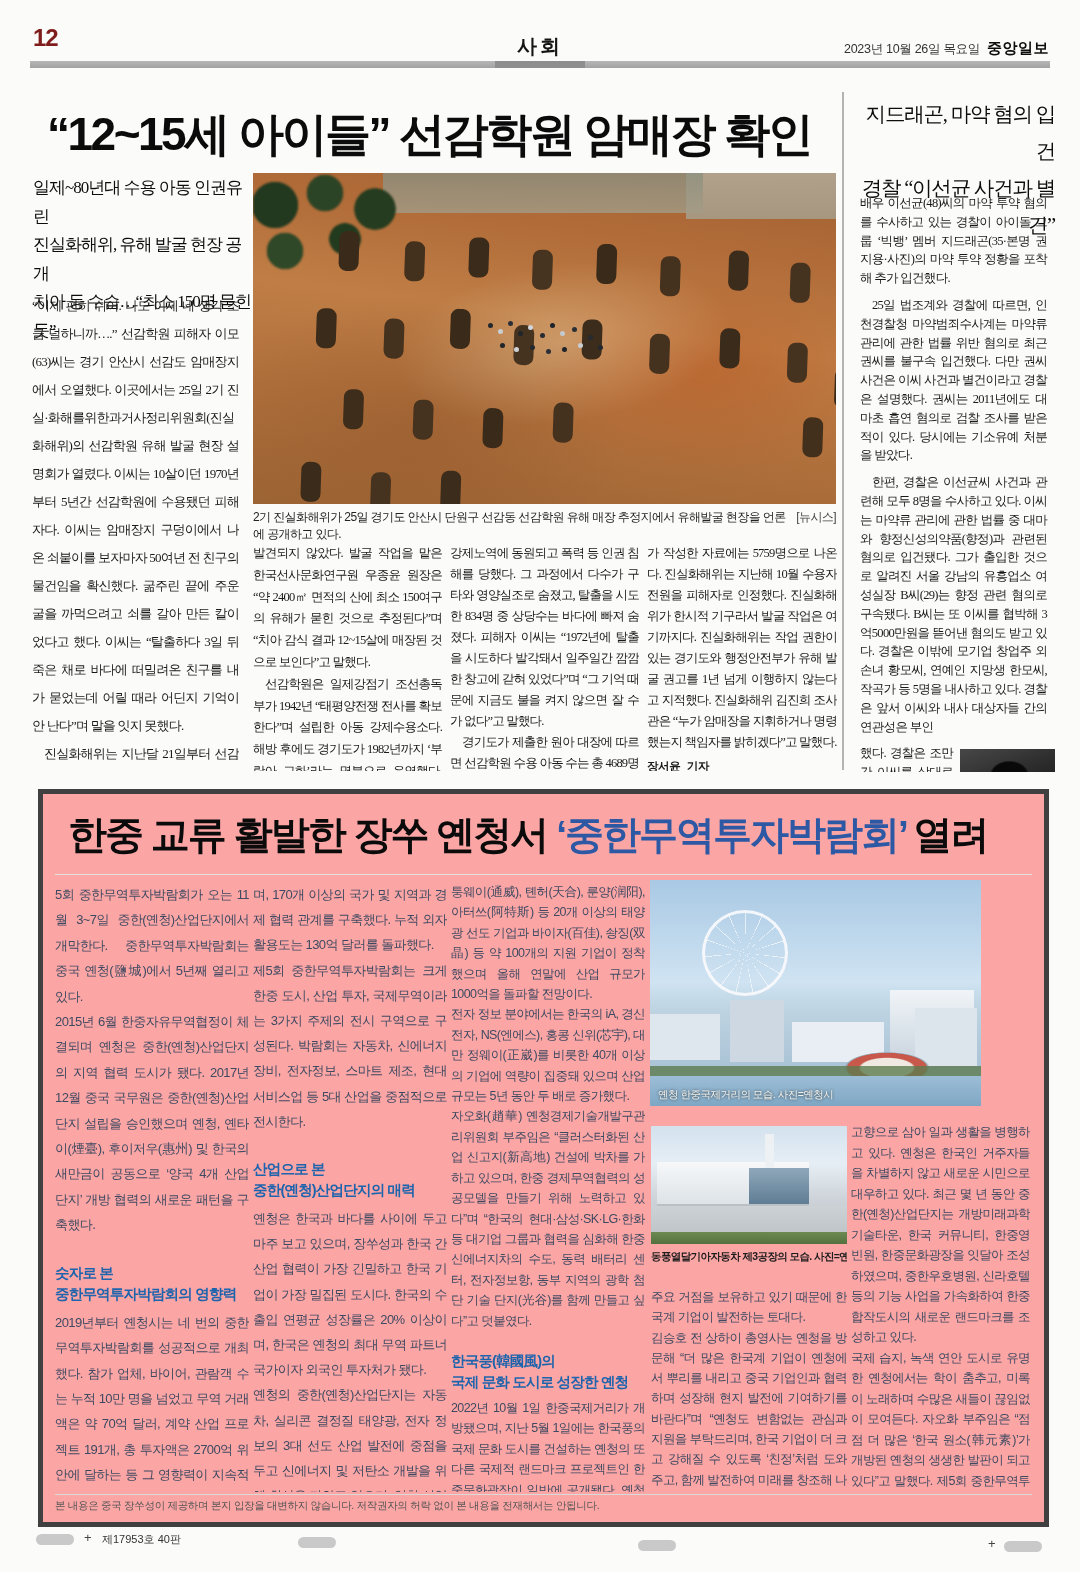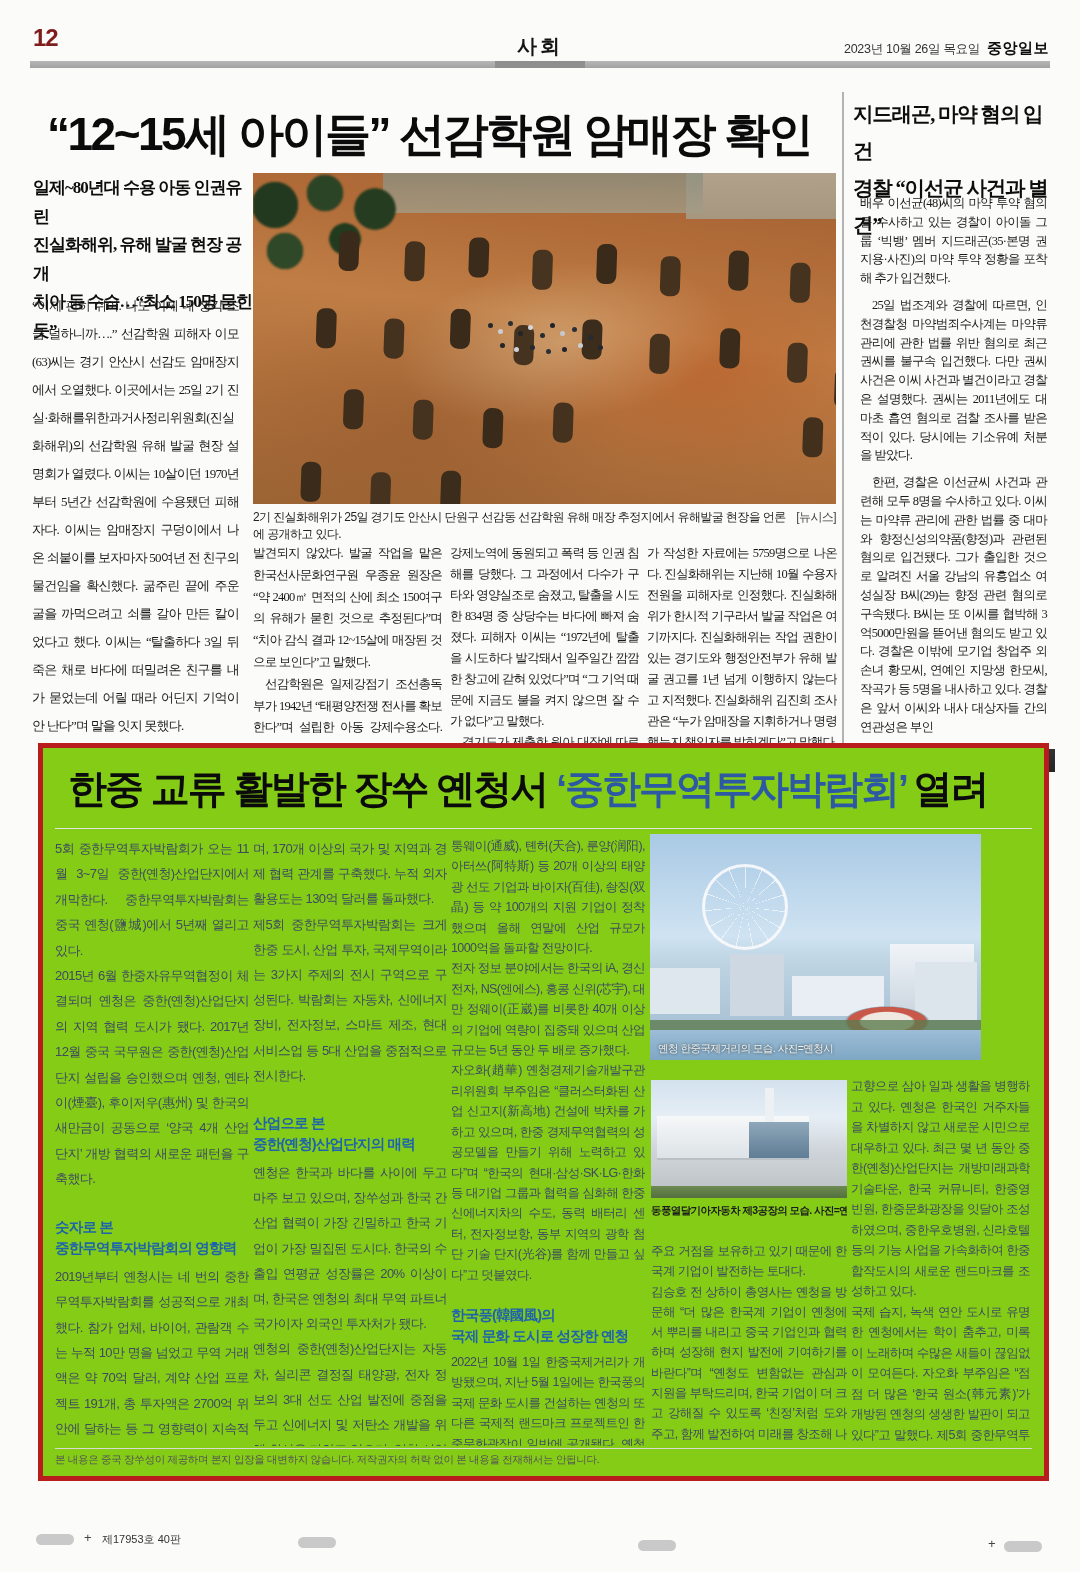--- a/index.html
+++ b/index.html
@@ -11,21 +11,21 @@
   .pg-section{position:absolute;left:0;right:0;top:33px;text-align:center;font-size:20px;font-weight:800;letter-spacing:3px;}
   .pg-date{position:absolute;right:31px;top:39px;font-size:12.5px;color:#333;letter-spacing:-0.3px;}
   .pg-date b{font-size:15px;font-weight:900;color:#0c0c0c;margin-left:7px;letter-spacing:0.5px;}
   .pg-rule{position:absolute;left:30px;right:30px;top:61px;height:7px;background:linear-gradient(#b6b6b6,#a2a2a2);}
   .pg-rule .notch{position:absolute;left:50%;margin-left:-45px;width:90px;top:0;bottom:0;background:#8e8e8e;}
 
   
   .m-headline{position:absolute;left:31px;top:88px;width:812px;font-size:46px;font-weight:900;
               letter-spacing:-2.5px;color:#0b0b0b;white-space:nowrap;}
   .m-deck{position:absolute;left:33px;top:174px;width:220px;font-family:"Liberation Serif","DejaVu Serif",serif;
-          font-size:17px;font-weight:700;line-height:28.5px;letter-spacing:-1px;color:#0d0d0d;}
+          font-size:17px;font-weight:400;line-height:28.5px;letter-spacing:-1px;color:#0d0d0d;}
   .serifcol{font-family:"Liberation Serif","DejaVu Serif",serif;text-align:justify;color:#191919;overflow:hidden;position:absolute;}
   .serifcol p{margin:0;}
   .ind{text-indent:12px;}
   .m-col1{left:32px;top:292px;width:207px;height:478px;font-size:13px;line-height:28px;letter-spacing:-0.8px;}
   .m-col2{left:253px;top:543px;width:189px;height:228px;font-size:12.5px;line-height:21.8px;letter-spacing:-0.8px;}
   .m-col3{left:450px;top:543px;width:189px;height:228px;font-size:12.5px;line-height:21px;letter-spacing:-0.8px;}
   .m-col4{left:647px;top:543px;width:190px;height:228px;font-size:12.5px;line-height:21px;letter-spacing:-0.8px;}
   .m-byline{margin-top:3px;font-family:Liberation Mono, monospace;font-size:11px;letter-spacing:-0.4px;text-align:left;}
   .m-byline b{font-size:11.5px;margin-right:4px;}
 
@@ -60,34 +60,34 @@
       -30px 232px #3b2b1a,40px 240px #46331f,110px 236px #3c2c1b,500px 120px #3a2a19;}
   .crowd{position:absolute;left:235px;top:150px;width:5px;height:5px;border-radius:50%;background:#23272e;
     box-shadow:
       10px 6px #c9ced3,20px -2px #2a2f37,30px 8px #20242b,40px 2px #d2d6da,52px 10px #262b32,
       62px 0 #1e222a,72px 8px #c4c9cf,84px 4px #2a2f36,12px 20px #20242b,26px 24px #ced2d7,
       42px 22px #23272e,58px 26px #2a2f37,74px 24px #1f232a,90px 20px #c9ced3,100px 12px #262b32,110px 22px #23272e;}
 
   
   .v-rule{position:absolute;left:842px;top:92px;width:2px;height:678px;background:#b3b3b3;}
   .s-head{position:absolute;left:853px;top:96px;width:202px;font-family:"Liberation Serif","DejaVu Serif",serif;
-          font-size:20.5px;font-weight:700;line-height:37px;letter-spacing:-1.2px;color:#0d0d0d;}
+          font-size:20.5px;font-weight:400;line-height:37px;letter-spacing:-1.2px;color:#0d0d0d;text-align:right;}
   .s-body{position:absolute;left:852px;top:186px;width:203px;height:586px;font-family:"Liberation Serif","DejaVu Serif",serif;
           font-size:12.5px;line-height:18.8px;text-align:justify;letter-spacing:-0.7px;color:#191919;overflow:hidden;}
   .s-body p{margin:8px;}
   .photo-gd{float:right;width:95px;height:110px;margin:5px 0 2px 7px;filter:grayscale(1) contrast(1.05);
     background:
       radial-gradient(ellipse 32px 24px at 52% 24%, #0f0f0f 55%, transparent 62%),
       radial-gradient(ellipse 17px 24px at 53% 50%, #cbcbcb 55%, transparent 60%),
       radial-gradient(ellipse 34px 18px at 50% 94%, #1c1c1c 55%, transparent 60%),
       linear-gradient(160deg,#4a4a4a 0%,#242424 45%,#0c0c0c 100%);}
   .s-byline{text-align:right;font-family:"Liberation Sans",sans-serif;font-weight:700;font-size:11.5px;margin-top:2px;}
 
   
-  .adv-box{position:absolute;left:38px;top:743px;width:1001px;height:728px;border:5px solid #b91c1c;background:#84cc16;}
+  .adv-box{position:absolute;left:38px;top:789px;width:1001px;height:728px;border:5px solid #404040;background:#fca5a5;}
   .adv-headline{position:absolute;left:25px;top:14px;width:950px;font-size:39px;font-weight:900;
                 letter-spacing:-2px;color:#0b0b0b;white-space:nowrap;}
   .adv-headline .blue{color:#2d59a4;}
   .adv-hrule{position:absolute;left:12px;right:12px;top:80px;height:1px;background:#e3e3e1;}
   .a-col{position:absolute;text-align:justify;color:#3e4a61;letter-spacing:-0.6px;overflow:hidden;}
   .a-col p{margin:0;}
   .a-col1{left:12px;top:88px;width:194px;height:610px;font-size:13px;line-height:25.4px;}
   .a-col2{left:210px;top:88px;width:194px;height:610px;font-size:13px;line-height:25.2px;}
   .a-col3{left:408px;top:88px;width:194px;height:610px;font-size:12.5px;line-height:20.4px;}
   .a-col4{left:608px;top:493px;width:196px;height:200px;font-size:12.5px;line-height:20.3px;}

